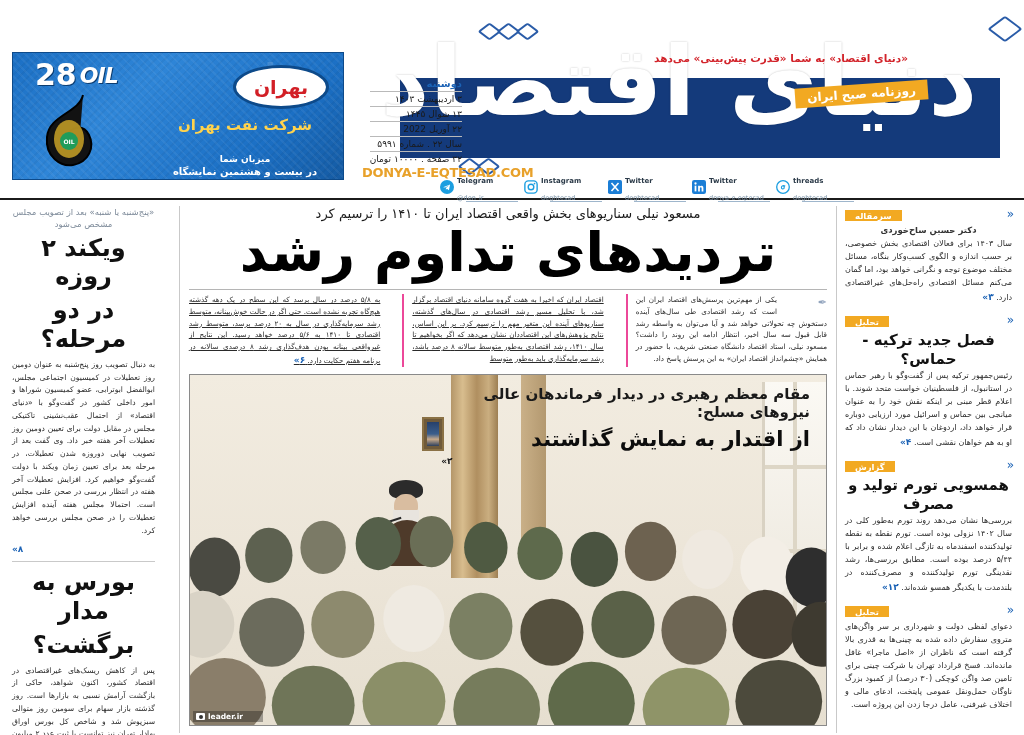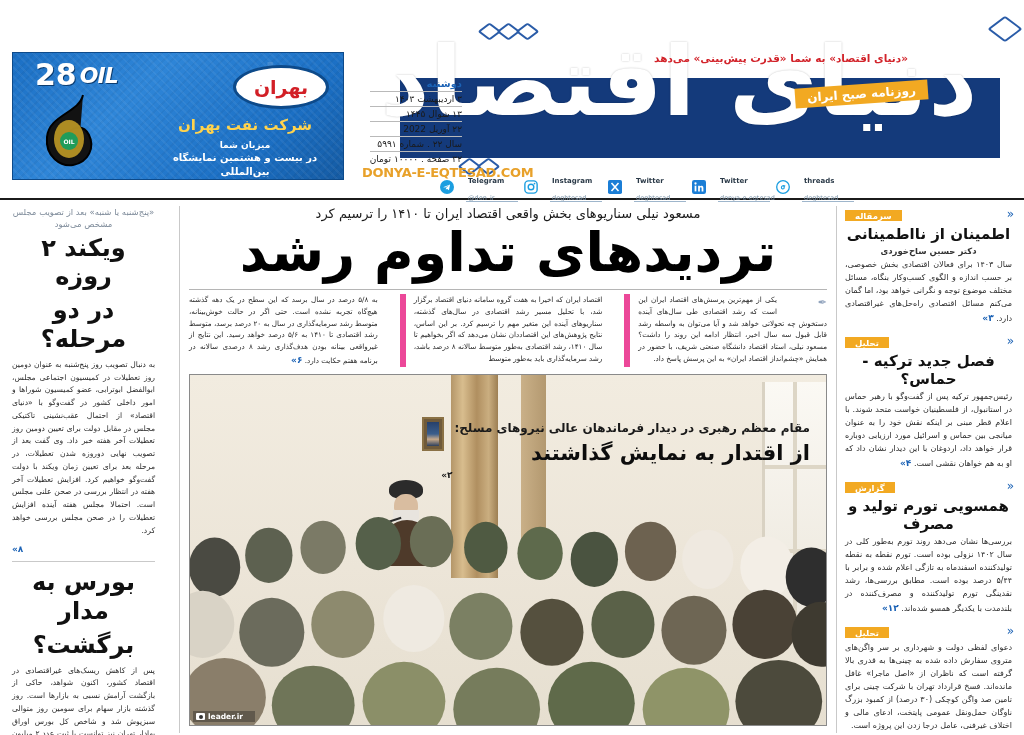--- a/index.html
+++ b/index.html
@@ -90,21 +90,21 @@
     font-family: "DejaVu Sans", sans-serif;
   }
   .ad-lines {
     position: absolute;
     right: 0; top: 62px;
     width: 196px;
     text-align: center;
     line-height: 1.35;
   }
   .ad-l1 { color: #ffd34d; font-size: 15px; font-weight: bold; }
-  .ad-l2 { color: #ffffff; font-size: 9px; font-weight: bold; margin-top: 4px;}
+  .ad-l2 { color: #ffffff; font-size: 9px; font-weight: bold; margin-top: 18px;}
   .ad-l3 { color: #ffffff; font-size: 10px; font-weight: bold; }
   .ad-l4 { color: #e8232a; font-size: 13px; font-weight: bold; margin-top: 1px; text-shadow: 0 0 1px #fff;}
 
   
   .nameplate-wrap {
     position: absolute;
     left: 352px; top: 0;
     width: 672px; height: 200px;
   }
   .np-bluebar {
@@ -209,21 +209,21 @@
     width: 420px;
     display: flex;
     flex-direction: row;
     gap: 0px;
     z-index: 6;
     direction: ltr;
   }
   .soc {
     display: flex;
     align-items: center;
-    gap: 14px;
+    gap: 3px;
     flex: 1;
     position: relative;
   }
   .soc::after{
     content:"";
     position:absolute;
     left: 26px; right: 6px; bottom: 2px;
     height: 1px;
     background: #9fb6cc;
   }
@@ -350,21 +350,21 @@
     padding-bottom: 5px;
   }
   .lead-col {
     flex: 1;
     font-size: 7.2px;
     line-height: 1.62;
     color: #2a2a2a;
     text-align: justify;
     position: relative;
   }
-  .lead-col + .lead-col { border-right: 6px solid #ec4899; padding-right: 22px; }
+  .lead-col + .lead-col { border-right: 2px solid #ec4899; padding-right: 22px; text-decoration: underline; }
   .sig {
     float: right;
     width: 46px; height: 16px;
     margin: 0 0 0 4px;
     color: #6e86a8;
     font-size: 11px;
     font-style: italic;
     opacity: .75;
   }
 
@@ -453,21 +453,21 @@
     left: 28%; top: 42%;
     width: 34px; height: 2px;
     background: #2a2a2a;
     transform: rotate(-18deg);
   }
   .ph-credit {
     position: absolute;
     left: 3px; bottom: 3px;
     display: flex; align-items: center; gap: 3px;
     background: rgba(20,20,20,.35);
-    padding: 1px 12px 1px 3px;
+    padding: 1px 20px 1px 3px;
     direction: ltr;
   }
   .ph-credit .camicon {
     width: 9px; height: 7px;
     background: #fff;
     border-radius: 1px;
     position: relative;
   }
   .ph-credit .camicon::before {
     content:""; position:absolute; left:3px; top:1.5px;
@@ -477,23 +477,22 @@
 
   .ph-caption {
     position: absolute;
     right: 16px; top: 10px;
     width: 58%;
     text-align: right;
     direction: rtl;
     z-index: 5;
   }
   .ph-kicker {
-    font-size: 12px; color: #1a1a1a; font-weight: bold;
+    font-size: 15px; color: #1a1a1a; font-weight: bold;
     margin-bottom: 4px;
-    margin-top: 36px;
   }
   .ph-title {
     font-size: 21px;
     font-weight: bold;
     color: #0d0d0d;
     line-height: 1.34;
   }
   .ph-pageref {
     font-size: 9px; color: #1a1a1a; font-weight: bold; margin-top: 3px;
     text-align: left;
@@ -688,21 +687,20 @@
   <div class="content">
 
     <div class="sidebar">
 
       <div class="side-item">
         <div class="side-tagrow">
           <div class="side-tag">سرمقاله</div>
           <div class="side-tagbar"></div>
           <div class="side-chev">«</div>
         </div>
-        <div class="side-title">اطمینان از نااطمینانی</div>
         <div class="side-byline">دکتر حسین ساح‌خوردی</div>
         <div class="side-body"><span>سال ۱۴۰۳ برای فعالان اقتصادی بخش خصوصی، بر حسب اندازه و الگوی کسب‌وکار بنگاه، مسائل مختلف موضوع توجه و نگرانی خواهد بود، اما گمان می‌کنم مسائل اقتصادی راه‌حل‌های غیراقتصادی دارد.</span>
           <span class="pageref">۳»</span>
         </div>
       </div>
 
       <div class="side-item">
         <div class="side-tagrow">
           <div class="side-tag">تحلیل</div>
           <div class="side-tagbar"></div>

